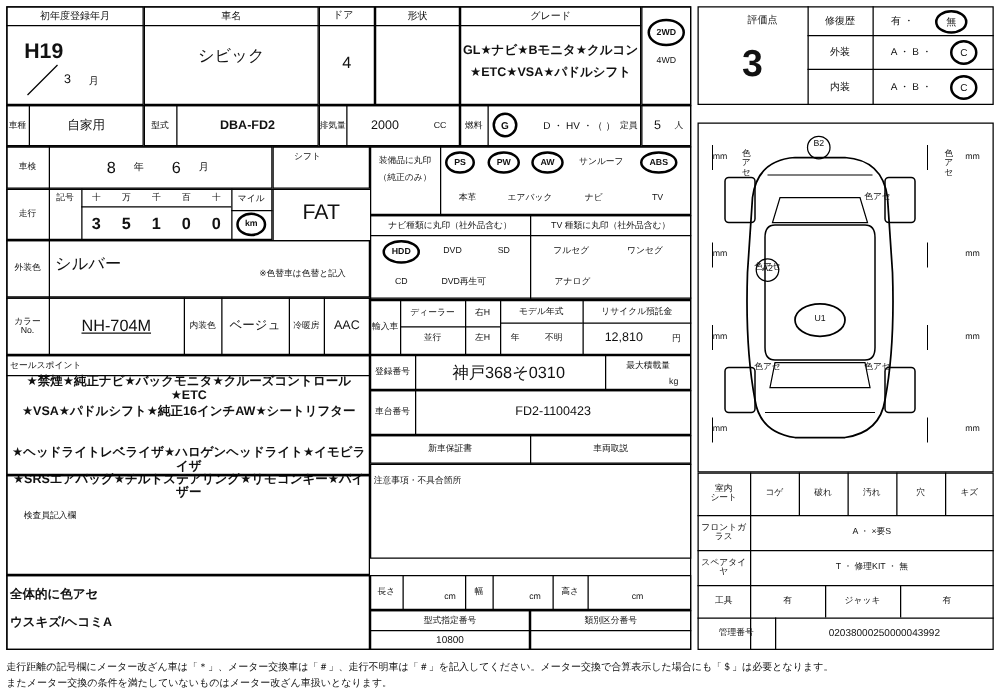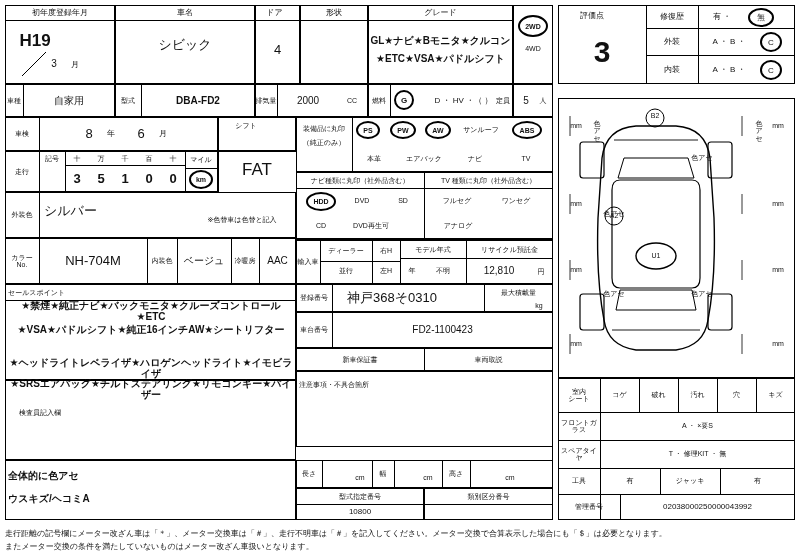--- a/index.html
+++ b/index.html
@@ -179,21 +179,21 @@
   <div class="lbl lg" style="left:44px;top:198px;width:110px;height:26px;justify-content:flex-start;">シルバー</div>
   <div class="lbl vsm" style="left:190px;top:212px;width:104px;height:16px;">※色替車は色替と記入</div>
 
   <div class="hline" style="left:5px;top:238px;width:548px;"></div>
   <div class="box" style="left:5px;top:238px;width:291px;height:46px;"></div>
   <div class="lbl vsm" style="left:5px;top:242px;width:34px;height:38px;flex-direction:column;">
     <span>カラー</span>
       <span>No.</span>
   </div>
   <div class="vline" style="left:39px;top:238px;height:46px;"></div>
-  <div class="lbl lg" style="left:39px;top:246px;width:108px;height:30px;">NH-704M</div>
+  <div class="lbl lg" style="left:39px;top:246px;width:108px;height:30px;text-decoration:underline;">NH-704M</div>
   <div class="vline" style="left:147px;top:238px;height:46px;"></div>
   <div class="lbl vsm" style="left:147px;top:242px;width:30px;height:38px;line-height:1.2;">内装色</div>
   <div class="vline" style="left:177px;top:238px;height:46px;"></div>
   <div class="lbl md" style="left:177px;top:248px;width:54px;height:26px;">ベージュ</div>
   <div class="vline" style="left:231px;top:238px;height:46px;"></div>
   <div class="lbl vsm" style="left:231px;top:242px;width:28px;height:38px;line-height:1.2;">冷暖房</div>
   <div class="vline" style="left:259px;top:238px;height:46px;"></div>
   <div class="lbl md" style="left:259px;top:248px;width:37px;height:26px;text-align:center;">AAC</div>
 
   <div class="box" style="left:296px;top:240px;width:257px;height:44px;"></div>
@@ -222,21 +222,21 @@
   <div class="lbl vsm" style="left:8px;top:286px;width:80px;height:14px;justify-content:flex-start;">セールスポイント</div>
   <div class="hline" style="left:5px;top:300px;width:291px;"></div>
   <div class="lbl md b" style="left:8px;top:302px;width:286px;height:19px;">★禁煙★純正ナビ★バックモニタ★クルーズコントロール★ETC</div>
   <div class="lbl md b" style="left:8px;top:321px;width:286px;height:19px;">★VSA★パドルシフト★純正16インチAW★シートリフター</div>
   <div class="lbl md b" style="left:8px;top:340px;width:286px;height:19px;margin-top:40px;">★SRSエアバッグ★チルトステアリング★リモコンキー★バイザー</div>
   <div class="lbl md b" style="left:8px;top:359px;width:286px;height:19px;">★ヘッドライトレベライザ★ハロゲンヘッドライト★イモビライザ</div>
 
   <div class="box" style="left:296px;top:284px;width:257px;height:28px;"></div>
   <div class="lbl vsm" style="left:296px;top:287px;width:36px;height:22px;line-height:1.2;">登録番号</div>
   <div class="vline" style="left:332px;top:284px;height:28px;"></div>
-  <div class="lbl lg" style="left:316px;top:287px;width:152px;height:22px;">神戸368そ0310</div>
+  <div class="lbl lg" style="left:331px;top:287px;width:152px;height:22px;">神戸368そ0310</div>
   <div class="vline" style="left:484px;top:284px;height:28px;"></div>
   <div class="lbl vsm" style="left:484px;top:286px;width:69px;height:14px;">最大積載量</div>
   <div class="lbl vsm" style="left:528px;top:300px;width:22px;height:12px;">kg</div>
 
   <div class="hline" style="left:296px;top:312px;width:257px;"></div>
   <div class="box" style="left:296px;top:312px;width:257px;height:36px;"></div>
   <div class="lbl vsm" style="left:296px;top:316px;width:36px;height:28px;line-height:1.2;">車台番号</div>
   <div class="vline" style="left:332px;top:312px;height:36px;"></div>
   <div class="lbl md" style="left:332px;top:318px;width:221px;height:24px;">FD2-1100423</div>
 
@@ -274,21 +274,21 @@
 
   <div class="hline" style="left:296px;top:488px;width:257px;"></div>
   <div class="box" style="left:296px;top:488px;width:128px;height:32px;"></div>
   <div class="lbl vsm" style="left:296px;top:489px;width:128px;height:15px;">型式指定番号</div>
   <div class="hline" style="left:296px;top:504px;width:257px;"></div>
   <div class="lbl sm" style="left:296px;top:505px;width:128px;height:15px;">10800</div>
   <div class="box" style="left:424px;top:488px;width:129px;height:32px;"></div>
   <div class="lbl vsm" style="left:424px;top:489px;width:129px;height:15px;">類別区分番号</div>
 
   <div class="box" style="left:558px;top:5px;width:237px;height:79px;"></div>
-  <div class="lbl sm" style="left:548px;top:8px;width:88px;height:16px;">評価点</div>
+  <div class="lbl sm" style="left:566px;top:8px;width:88px;height:16px;">評価点</div>
   <div class="vline" style="left:646px;top:5px;height:79px;"></div>
   <div class="lbl huge b" style="left:558px;top:24px;width:88px;height:56px;">3</div>
 
   <div class="lbl sm" style="left:646px;top:6px;width:52px;height:22px;">修復歴</div>
   <div class="vline" style="left:698px;top:5px;height:79px;"></div>
   <div class="lbl sm" style="left:700px;top:6px;width:44px;height:22px;">有 ・</div>
   <div class="ell" style="left:748px;top:8px;width:26px;height:19px;">
       <span class="sm">無</span>
     </div>
   <div class="hline" style="left:646px;top:28px;width:149px;"></div>

